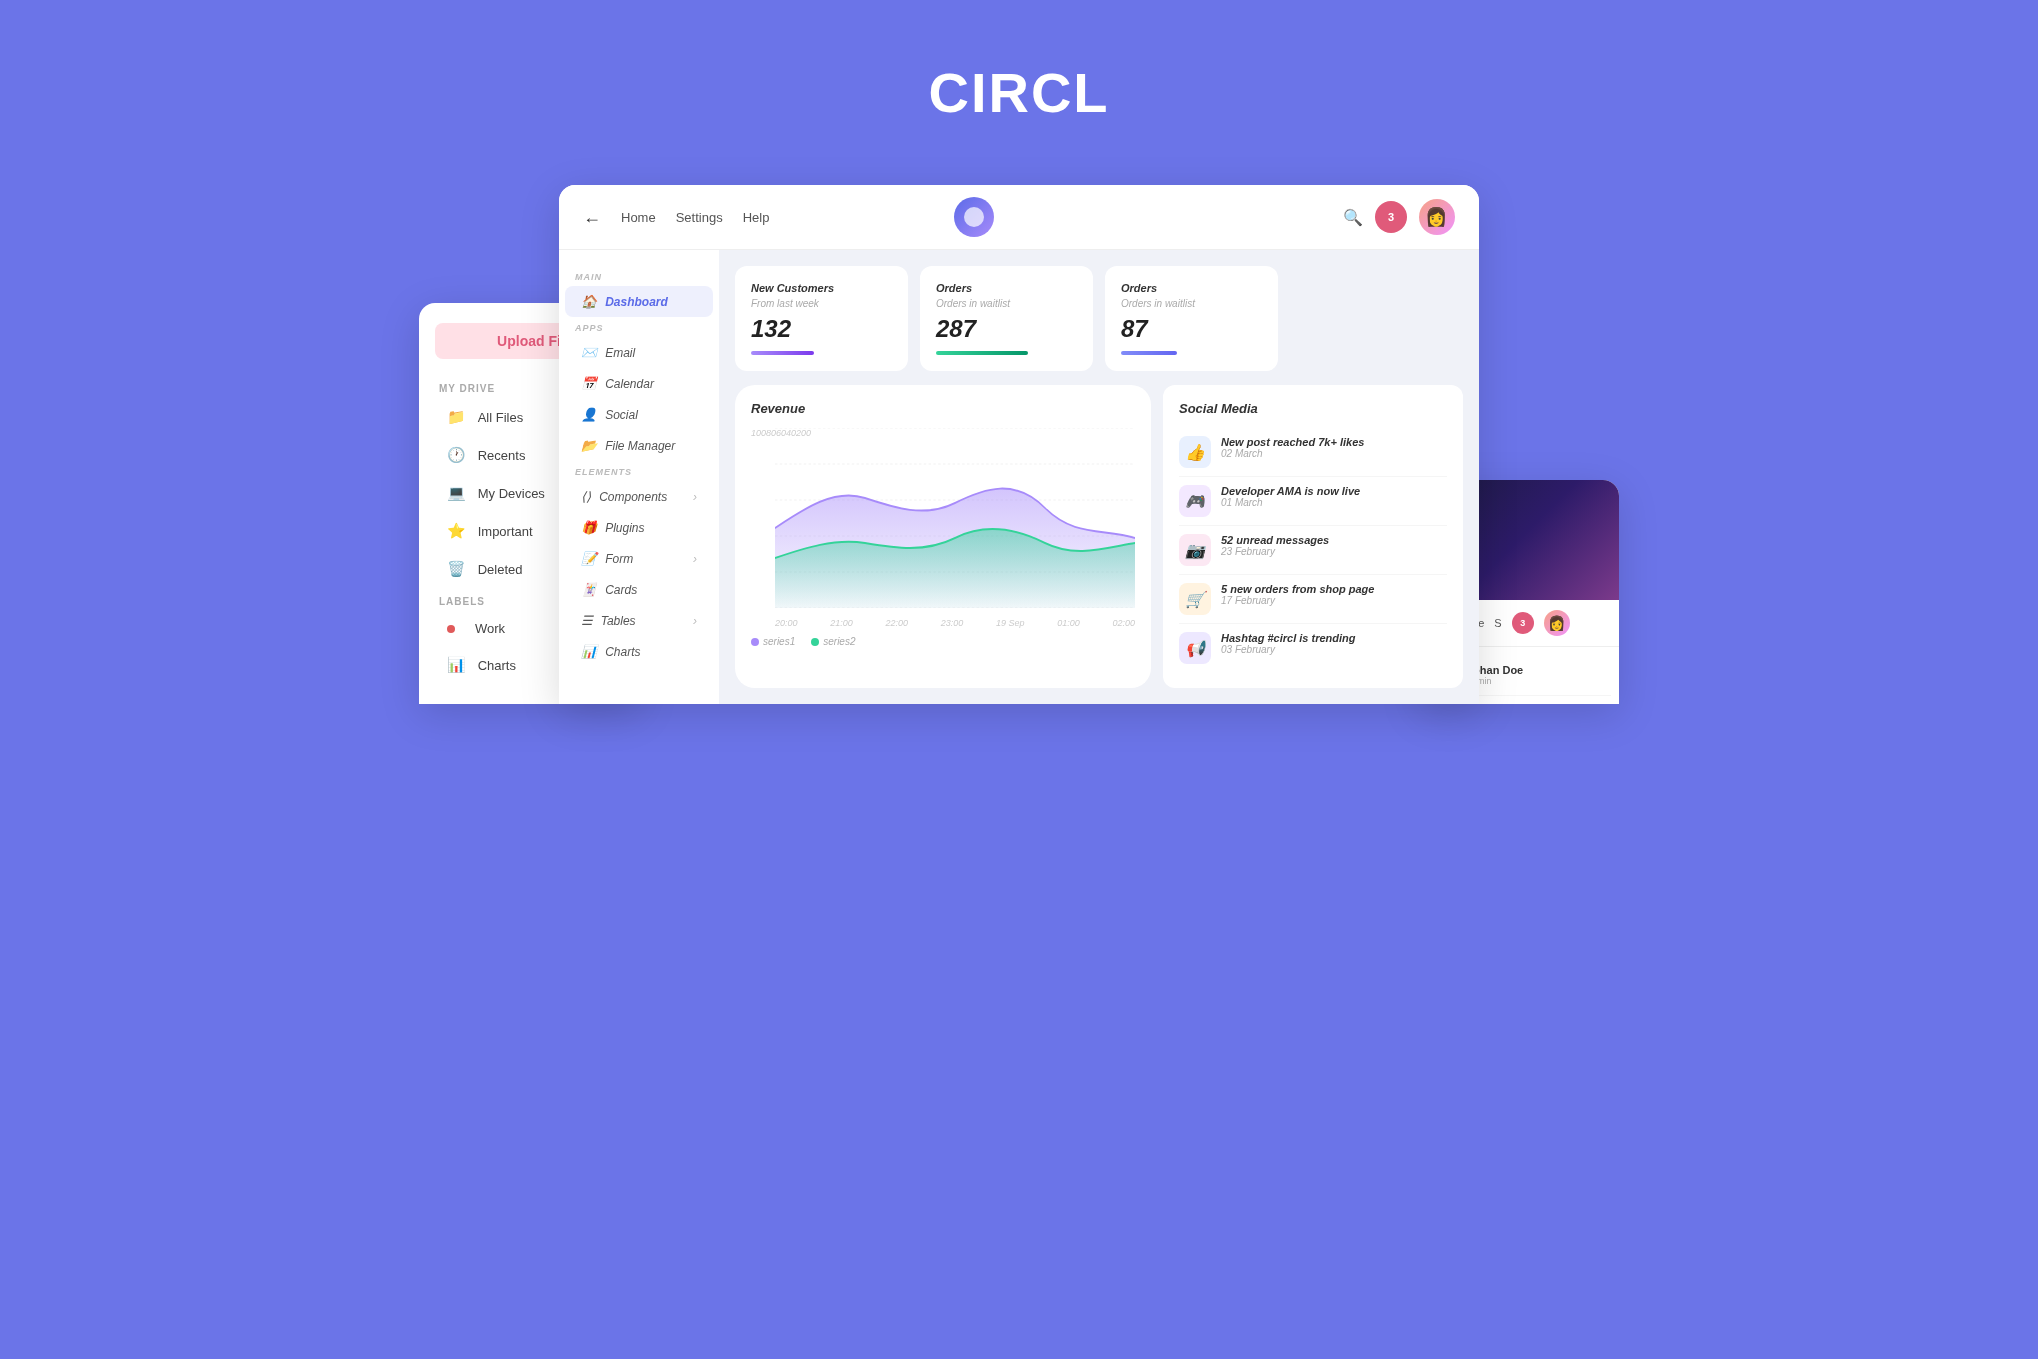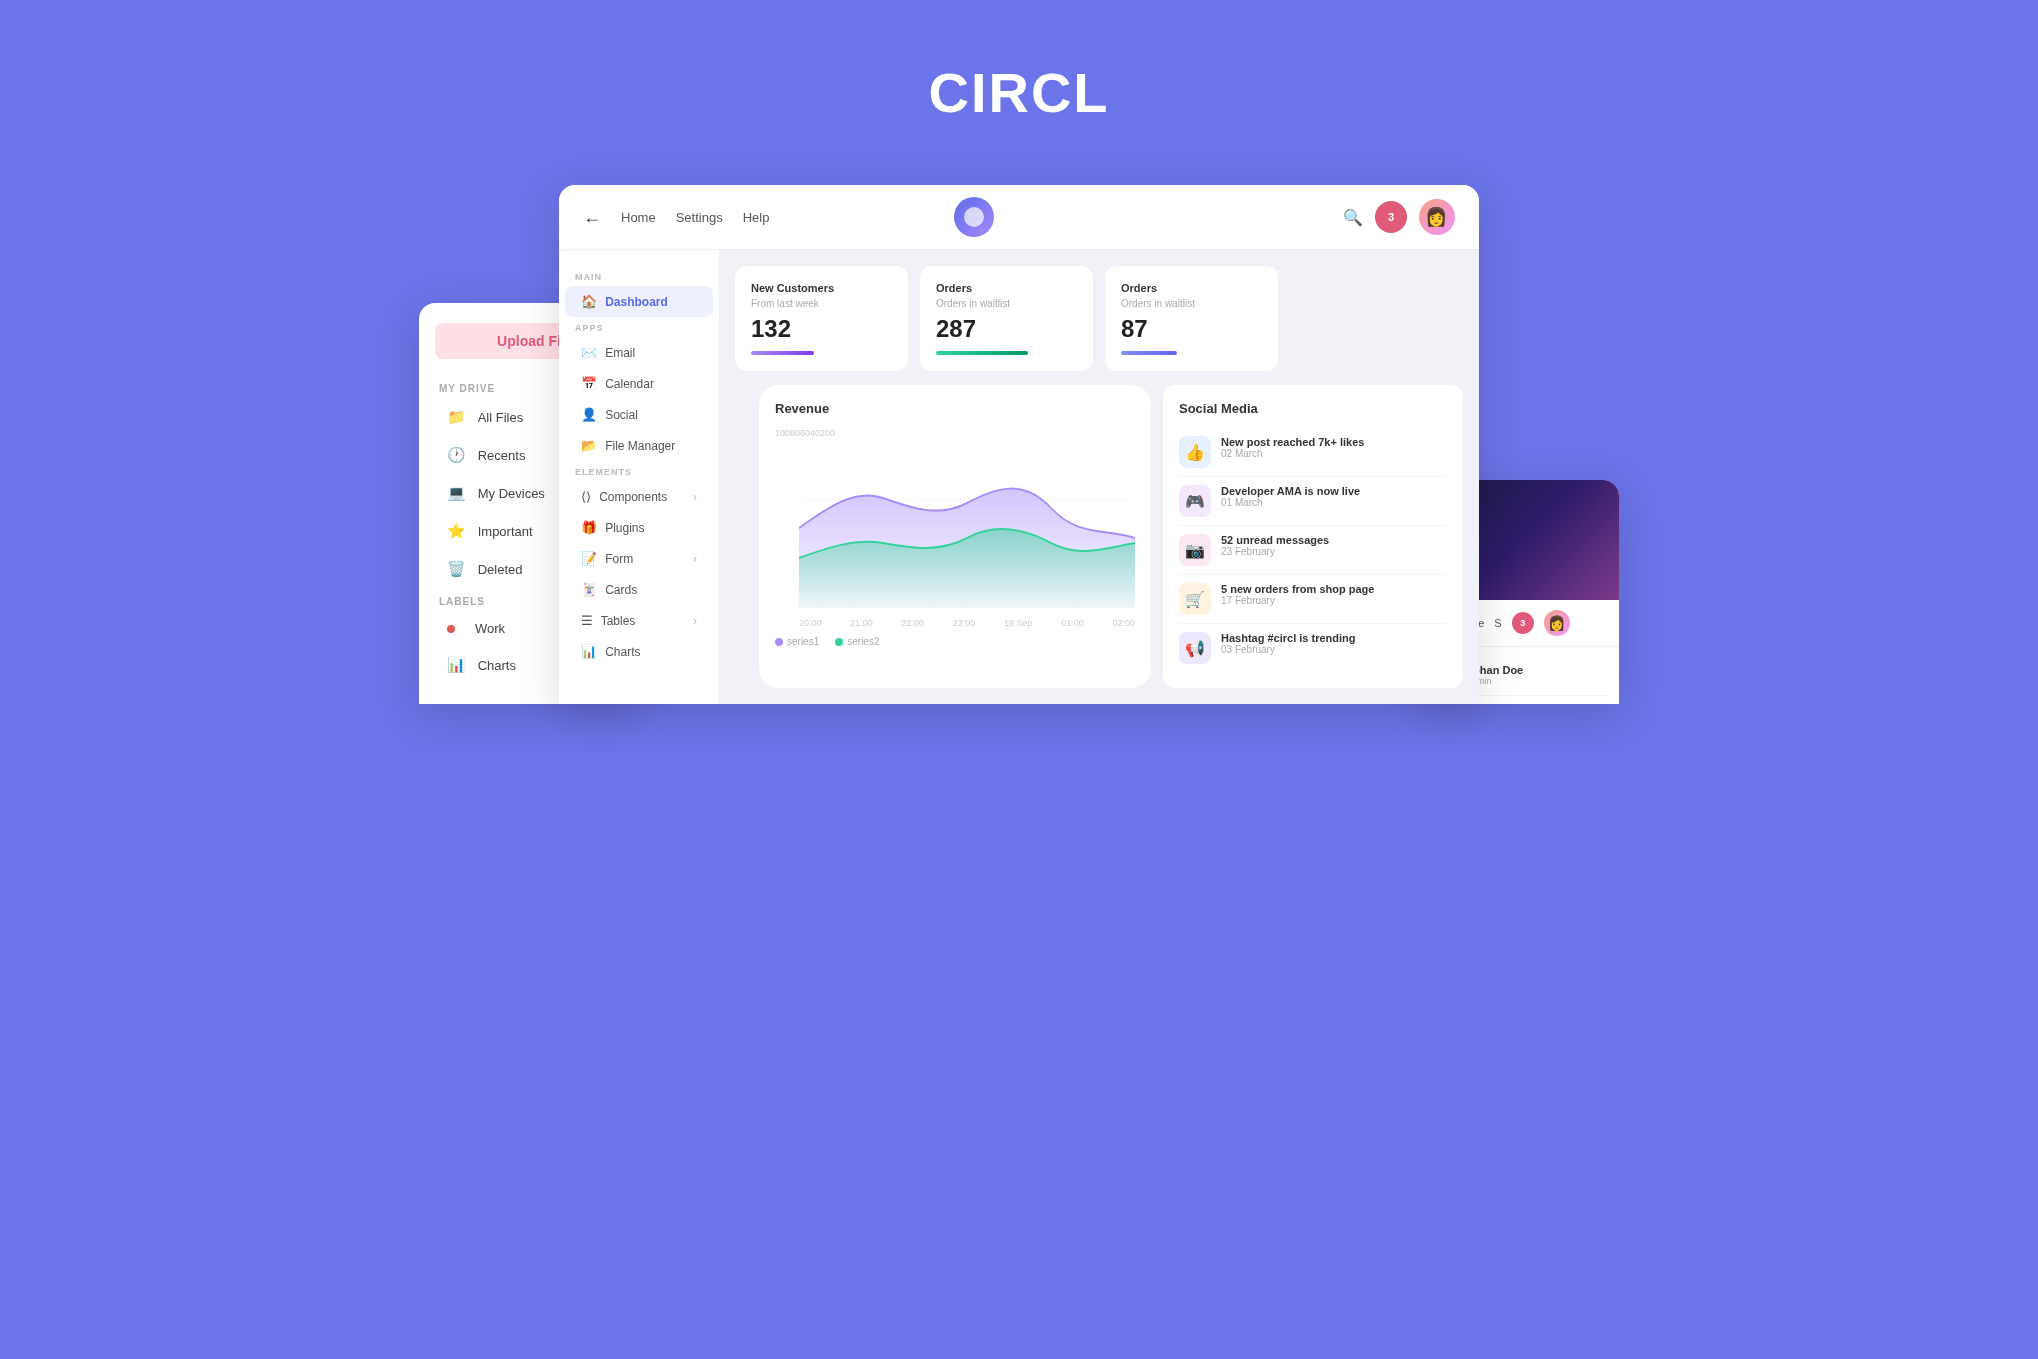--- a/index.html
+++ b/index.html
@@ -145,20 +145,21 @@
       width: 36px; height: 36px; border-radius: 50%;
       background: linear-gradient(135deg, #f6a085, #f093fb);
       display: flex; align-items: center; justify-content: center;
       font-size: 18px; cursor: pointer;
     }
 
     
     .dash-body {
       display: flex;
       height: calc(100% - 60px);
+      font-style: italic;
     }
 
     
     .sidebar {
       width: 160px;
       background: white;
       padding: 16px 0;
       flex-shrink: 0;
     }
     .sidebar .section-label {
@@ -224,21 +225,20 @@
       display: grid;
       grid-template-columns: 1fr 300px;
       gap: 12px;
     }
 
     
     .revenue-card {
       background: white;
       border-radius: 20px;
       padding: 16px;
-      margin-left: 24px;
     }
     .revenue-card .card-title {
       font-size: 13px; font-weight: 700; color: #333;
       margin-bottom: 12px;
     }
 
     
     .chart-container {
       position: relative;
       height: 200px;

